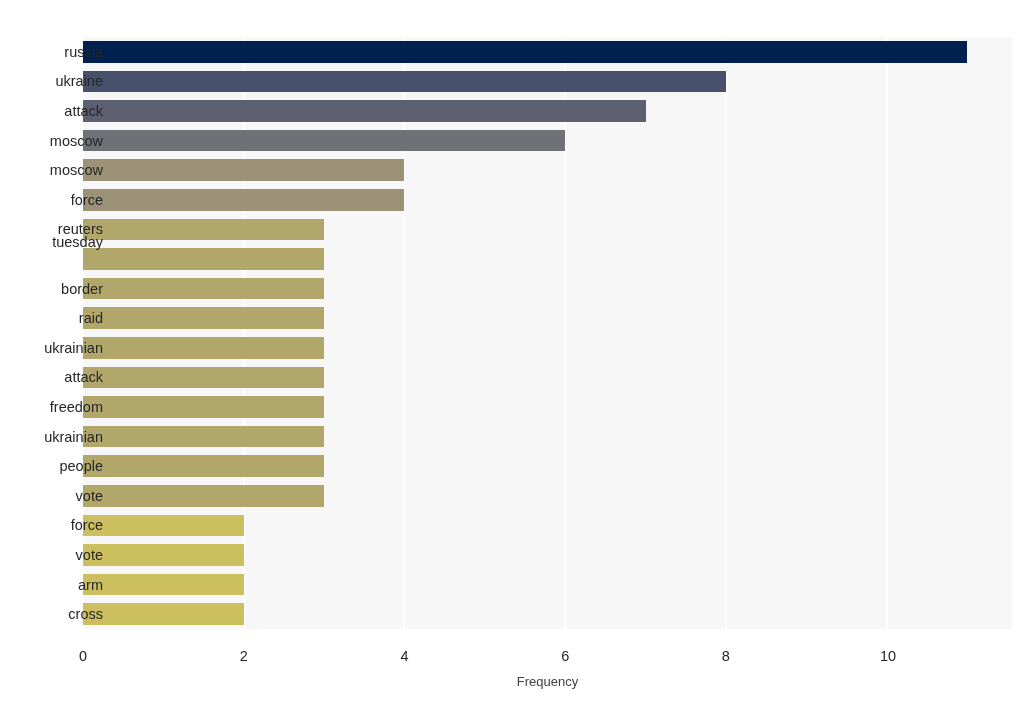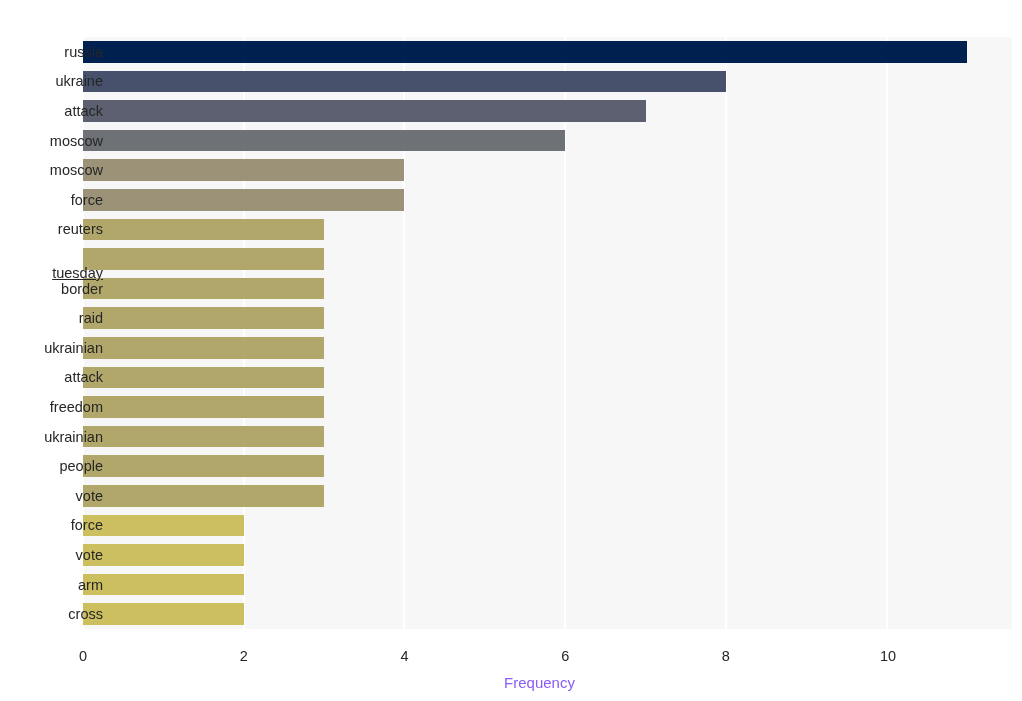--- a/index.html
+++ b/index.html
@@ -106,26 +106,26 @@
     top: 0;
     width: 60px;
     margin-left: -30px;
     text-align: center;
     font-size: 14.5px;
     color: #262626;
   }
 
   #xaxis-title {
     position: absolute;
-    left: 75px;
+    left: 83px;
     top: 674px;
     width: 929px;
     text-align: center;
-    font-size: 15px;
-    color: #8b5cf6;
+    font-size: 13px;
+    color: #404040;
   }
 </style>
 </head>
 <body>
 
 <div id="figure">
 
 
   <div id="plot-area">
     <div id="grid-layer">
@@ -201,21 +201,21 @@
   </div>
 
   <div id="ylabels-layer">
       <div class="ytick-label" style="top: 7.8px;">russia</div>
       <div class="ytick-label" style="top: 37.4px;">ukraine</div>
       <div class="ytick-label" style="top: 67px;">attack</div>
       <div class="ytick-label" style="top: 96.6px;">moscow</div>
       <div class="ytick-label" style="top: 126.2px;">moscow</div>
       <div class="ytick-label" style="top: 155.8px;">force</div>
       <div class="ytick-label" style="top: 185.4px;">reuters</div>
-      <div class="ytick-label" style="top: 229px; text-decoration: underline;">tuesday</div>
+      <div class="ytick-label" style="top: 198px;">tuesday</div>
       <div class="ytick-label" style="top: 244.6px;">border</div>
       <div class="ytick-label" style="top: 274.2px;">raid</div>
       <div class="ytick-label" style="top: 303.8px;">ukrainian</div>
       <div class="ytick-label" style="top: 333.4px;">attack</div>
       <div class="ytick-label" style="top: 363px; padding-left: 20px;">freedom</div>
       <div class="ytick-label" style="top: 392.6px;">ukrainian</div>
       <div class="ytick-label" style="top: 422.2px;">people</div>
       <div class="ytick-label" style="top: 451.8px;">vote</div>
       <div class="ytick-label" style="top: 481.4px;">force</div>
       <div class="ytick-label" style="top: 511px;">vote</div>

